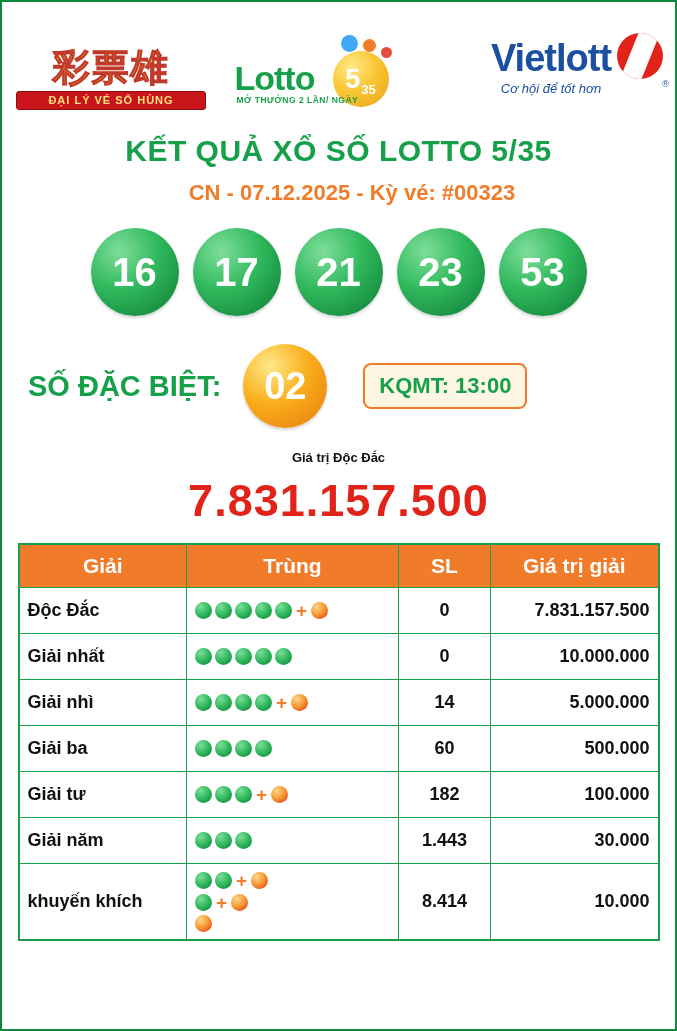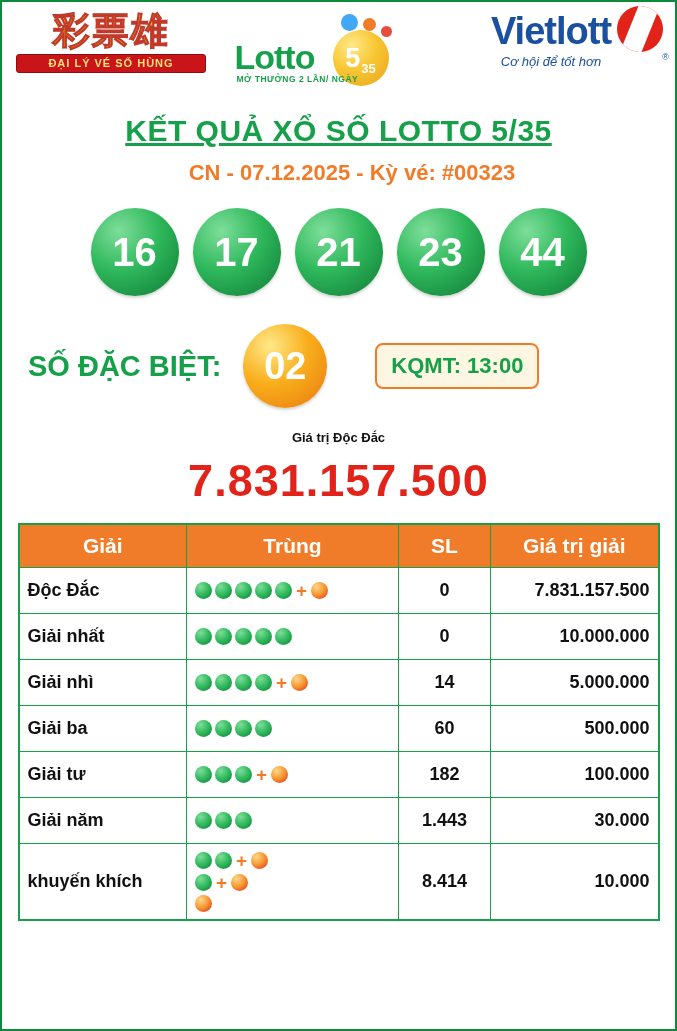--- a/index.html
+++ b/index.html
@@ -13,23 +13,25 @@
     position: relative;
     width: 677px; height: 1031px;
     background: #ffffff;
     border: 2px solid #0b8a3a;
     overflow: hidden;
   }
 
   
   .header {
     display: flex;
+    align-items: center;
     justify-content: space-between;
     padding: 10px 14px 4px 14px;
     height: 108px;
+    margin-top: 20px;
   }
   .logo-left {
     width: 190px;
     text-align: center;
     line-height: 1;
   }
   .logo-left .cn {
     font-family: "DejaVu Sans", sans-serif;
     font-size: 37px;
     font-weight: bold;
@@ -142,21 +144,20 @@
   }
 
   
   .title {
     text-align: center;
     font-size: 30px;
     font-weight: bold;
     color: #17a04a;
     letter-spacing: 0.5px;
     margin-top: 4px;
-    text-decoration: underline;
   }
   .subtitle {
     text-align: center;
     font-size: 22px;
     font-weight: bold;
     color: #f07c2a;
     margin-top: 12px;
     margin-left: 27px;
   }
 
@@ -200,21 +201,21 @@
     color: #ffffff;
     font-size: 38px;
     font-weight: bold;
     display: flex;
     align-items: center;
     justify-content: center;
     margin-left: 22px;
     box-shadow: 0 2px 3px rgba(0,0,0,0.18);
   }
   .kqmt {
-    margin-left: 48px;
+    margin-left: 36px;
     border: 2px solid #f07c2a;
     border-radius: 8px;
     background: #fdf6e3;
     color: #17a04a;
     font-size: 22px;
     font-weight: bold;
     padding: 8px 14px;
     white-space: nowrap;
   }
 
@@ -318,21 +319,21 @@
   </div>
 
   <div class="title">KẾT QUẢ XỔ SỐ LOTTO 5/35</div>
   <div class="subtitle">CN - 07.12.2025 - Kỳ vé: #00323</div>
 
   <div class="balls-row">
     <div class="ball">16</div>
     <div class="ball">17</div>
     <div class="ball">21</div>
     <div class="ball">23</div>
-    <div class="ball">44</div>
+    <div class="ball">53</div>
   </div>
 
   <div class="special-row">
     <div class="special-label">SỐ ĐẶC BIỆT:</div>
     <div class="special-ball">02</div>
     <div class="kqmt">KQMT: 13:00</div>
   </div>
 
   <div class="jackpot-label">Giá trị Độc Đắc</div>
   <div class="jackpot-value">7.831.157.500</div>

